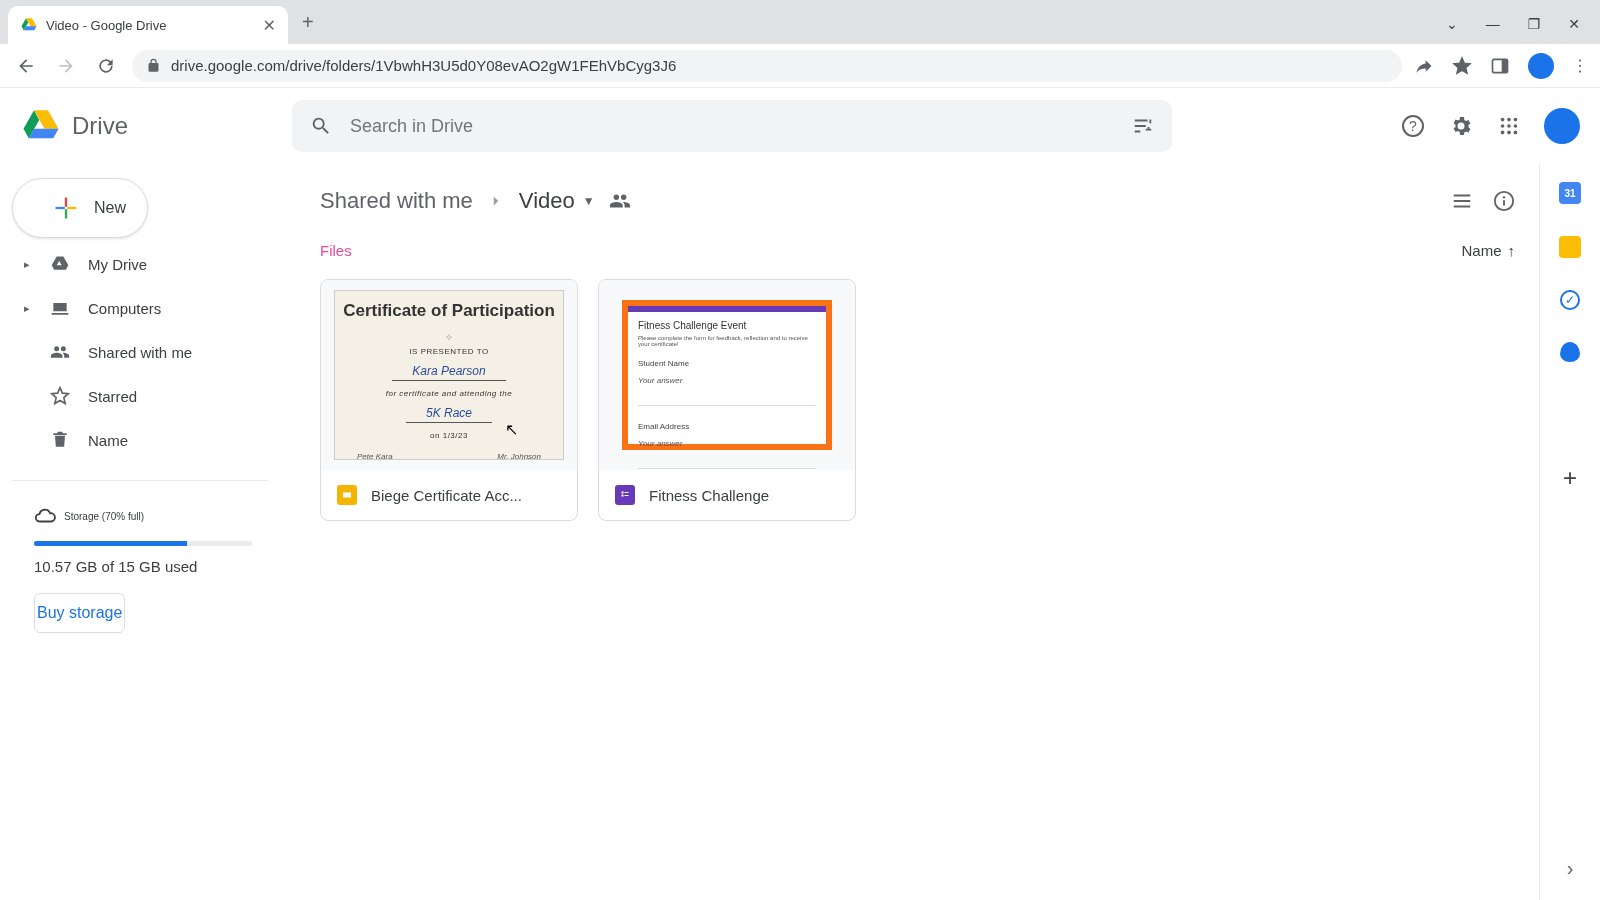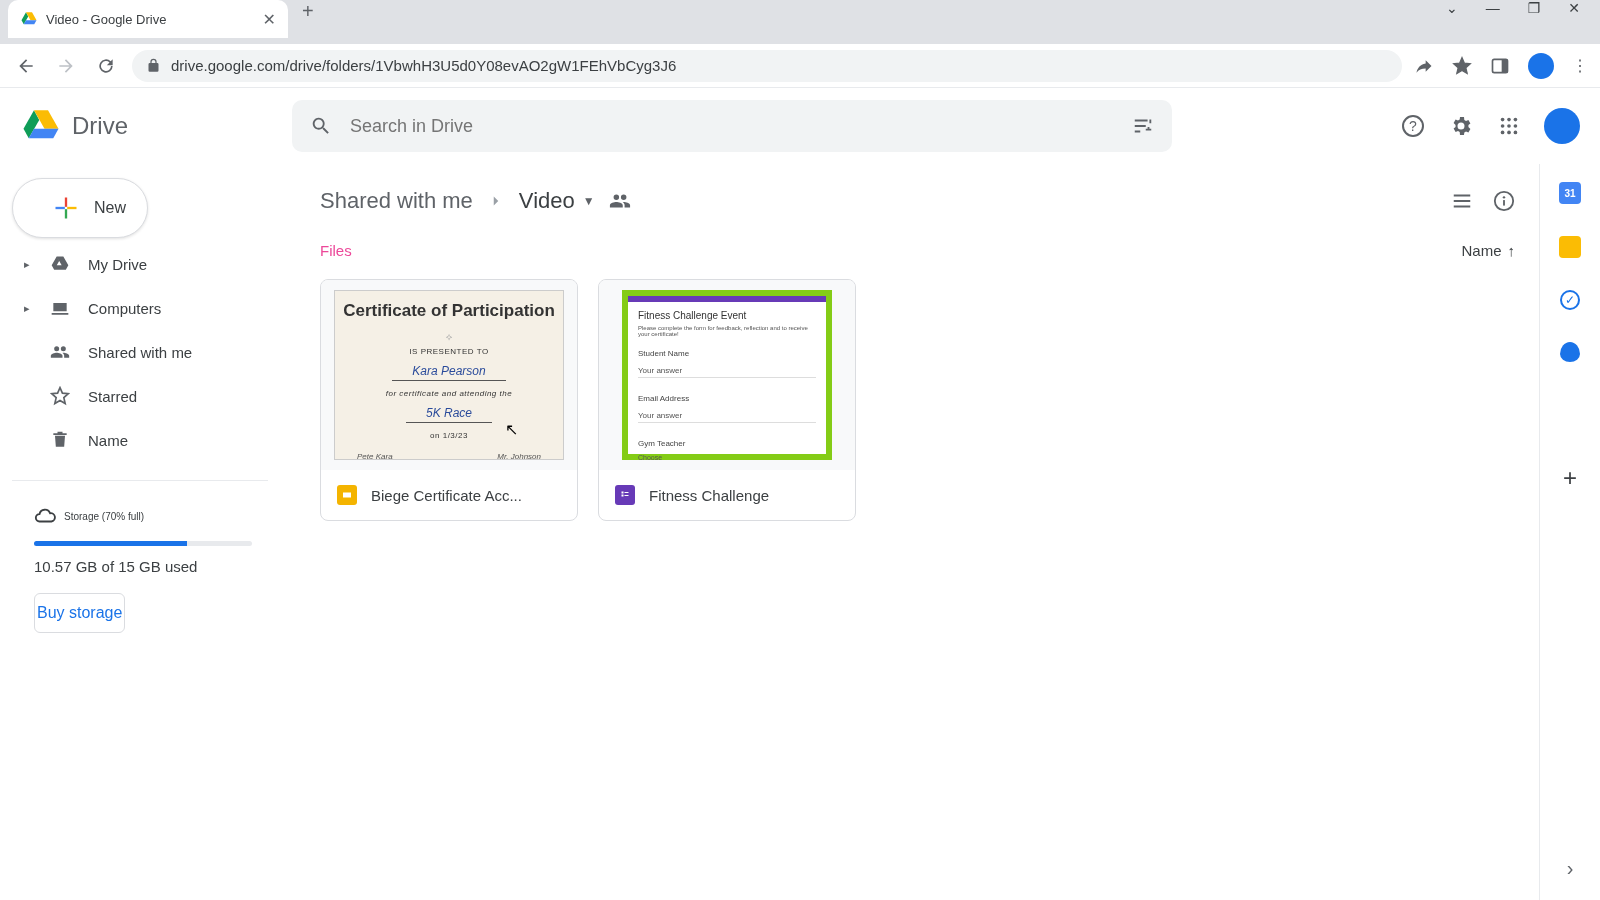--- a/index.html
+++ b/index.html
@@ -1,19 +1,19 @@
 <!DOCTYPE html>
 <html><head>
 <meta charset="utf-8">
 <style>
 * { margin: 0; padding: 0; box-sizing: border-box; font-family: 'Segoe UI', Arial, sans-serif; }
 body { width: 1600px; height: 900px; overflow: hidden; background: #fff; }
 
 
-.browser-top { background: #dfe1e5; height: 44px; display: flex; }
+.browser-top { background: #dfe1e5; height: 44px; display: flex; align-items: flex-end; }
 .tab { background: #fff; border-radius: 10px 10px 0 0; height: 38px; width: 280px; margin-left: 8px; display: flex; align-items: center; padding: 0 12px; gap: 8px; }
 .tab-favicon svg { width: 18px; height: 18px; }
 .tab-title { font-size: 13px; color: #3c4043; flex: 1; }
 .tab-close { color: #5f6368; font-size: 16px; cursor: pointer; }
 .new-tab { color: #5f6368; font-size: 20px; margin-left: 14px; margin-bottom: 10px; cursor: pointer; }
 .win-controls { margin-left: auto; display: flex; gap: 28px; padding: 0 20px 12px 0; color: #3c4043; }
 .win-controls span { font-size: 14px; cursor: pointer; }
 
 .addr-bar { height: 44px; background: #fff; border-bottom: 1px solid #e8eaed; display: flex; align-items: center; padding: 0 12px; gap: 12px; }
 .nav-btn { width: 28px; height: 28px; display:flex; align-items:center; justify-content:center; border-radius:50%; color:#5f6368; cursor:pointer; }
@@ -63,24 +63,24 @@
 .sort { margin-left:auto; display:flex; align-items:center; gap:6px; color:#3c4043; font-size:15px; cursor:pointer; }
 
 .file-grid { display:flex; gap: 20px; margin-top: 20px; }
 .file-card { width: 258px; border:1px solid #dadce0; border-radius: 8px; overflow:hidden; cursor:pointer; }
 .thumb { height: 190px; background:#f8f9fa; display:flex; align-items:center; justify-content:center; overflow:hidden; }
 .cert { width: 230px; height: 170px; background: #f5f0e6; border:1px solid #ccc; padding: 10px 8px; font-family: Georgia, serif; text-align:center; color:#333; }
 .cert h3 { font-size: 17px; font-weight: bold; margin-bottom: 10px; }
 .cert .sm { font-size: 8px; letter-spacing:.5px; margin: 4px 0; }
 .cert .name { font-style: italic; color:#2a4b9b; font-size: 12px; border-bottom:1px solid #555; display:inline-block; padding: 0 20px 2px; margin: 4px 0; }
 .cert .sig { display:flex; justify-content:space-between; font-size:8px; font-style:italic; margin-top:12px; padding: 0 14px; color:#555;}
-.form-thumb { width: 210px; height: 170px; background:#84cc16; padding: 6px; }
+.form-thumb { width: 210px; height: 150px; background:#f97316; padding: 6px; }
 .form-inner { background:#fff; border-top: 6px solid #673ab7; height: 100%; padding: 8px 10px; font-size: 8px; color:#555; }
 .form-inner .ft { font-size: 10px; color:#333; margin-bottom:4px; }
-.form-inner .ff { border-bottom:1px solid #ddd; margin: 8px 0 16px; padding-bottom:2px; }
+.form-inner .ff { border-bottom:1px solid #ddd; margin: 8px 0 16px; padding-bottom:20px;font-style:italic; }
 .form-inner .fl { font-size:8px; color:#444; }
 .file-foot { height: 50px; display:flex; align-items:center; gap: 14px; padding: 0 16px; }
 .ft-ic { width: 20px; height:20px; border-radius:3px; display:flex; align-items:center; justify-content:center; }
 .ft-slides { background:#f4b400; }
 .ft-forms { background:#673ab7; }
 .ft-name { font-size: 15px; color:#3c4043; white-space:nowrap; overflow:hidden; text-overflow:ellipsis; }
 
 .side-panel { width: 60px; display:flex; flex-direction:column; align-items:center; gap: 32px; padding-top: 18px; color:#5f6368; }
 .sp-ic { width:22px; height:22px; border-radius:4px; cursor:pointer; }
 .sp-cal { background:#4285f4; display:flex; align-items:center; justify-content:center; color:#fff; font-size:10px; font-weight:bold;}

